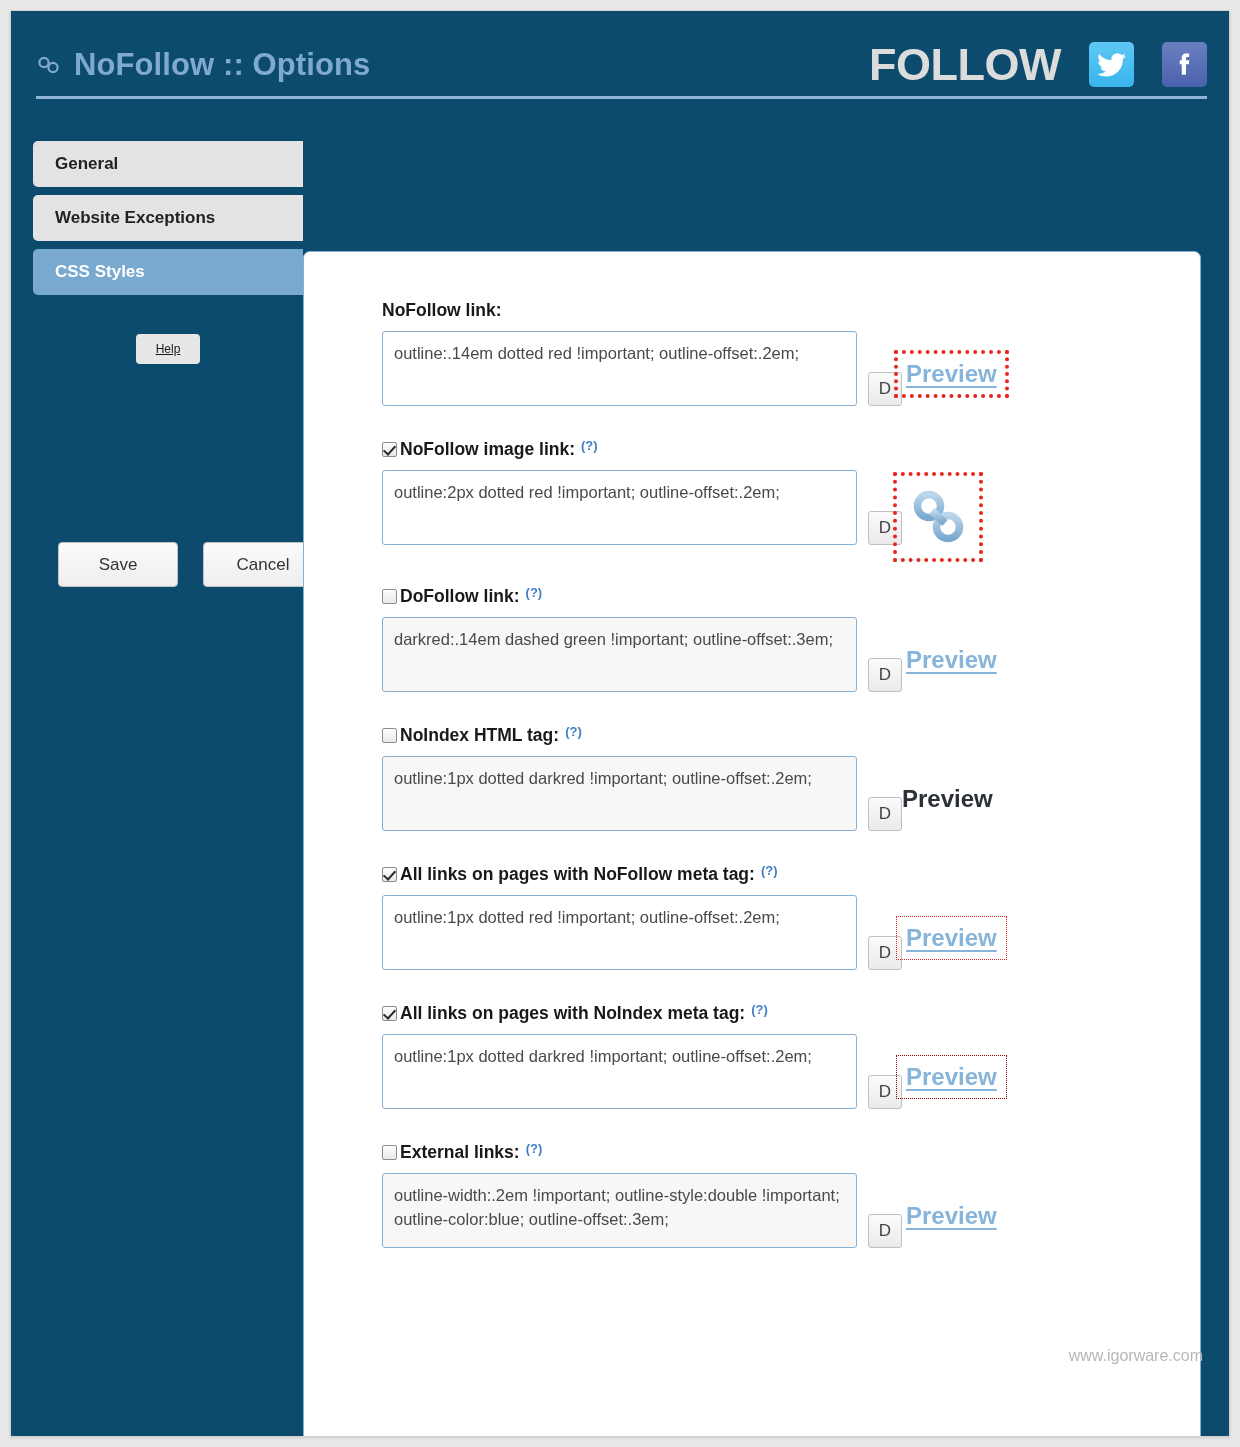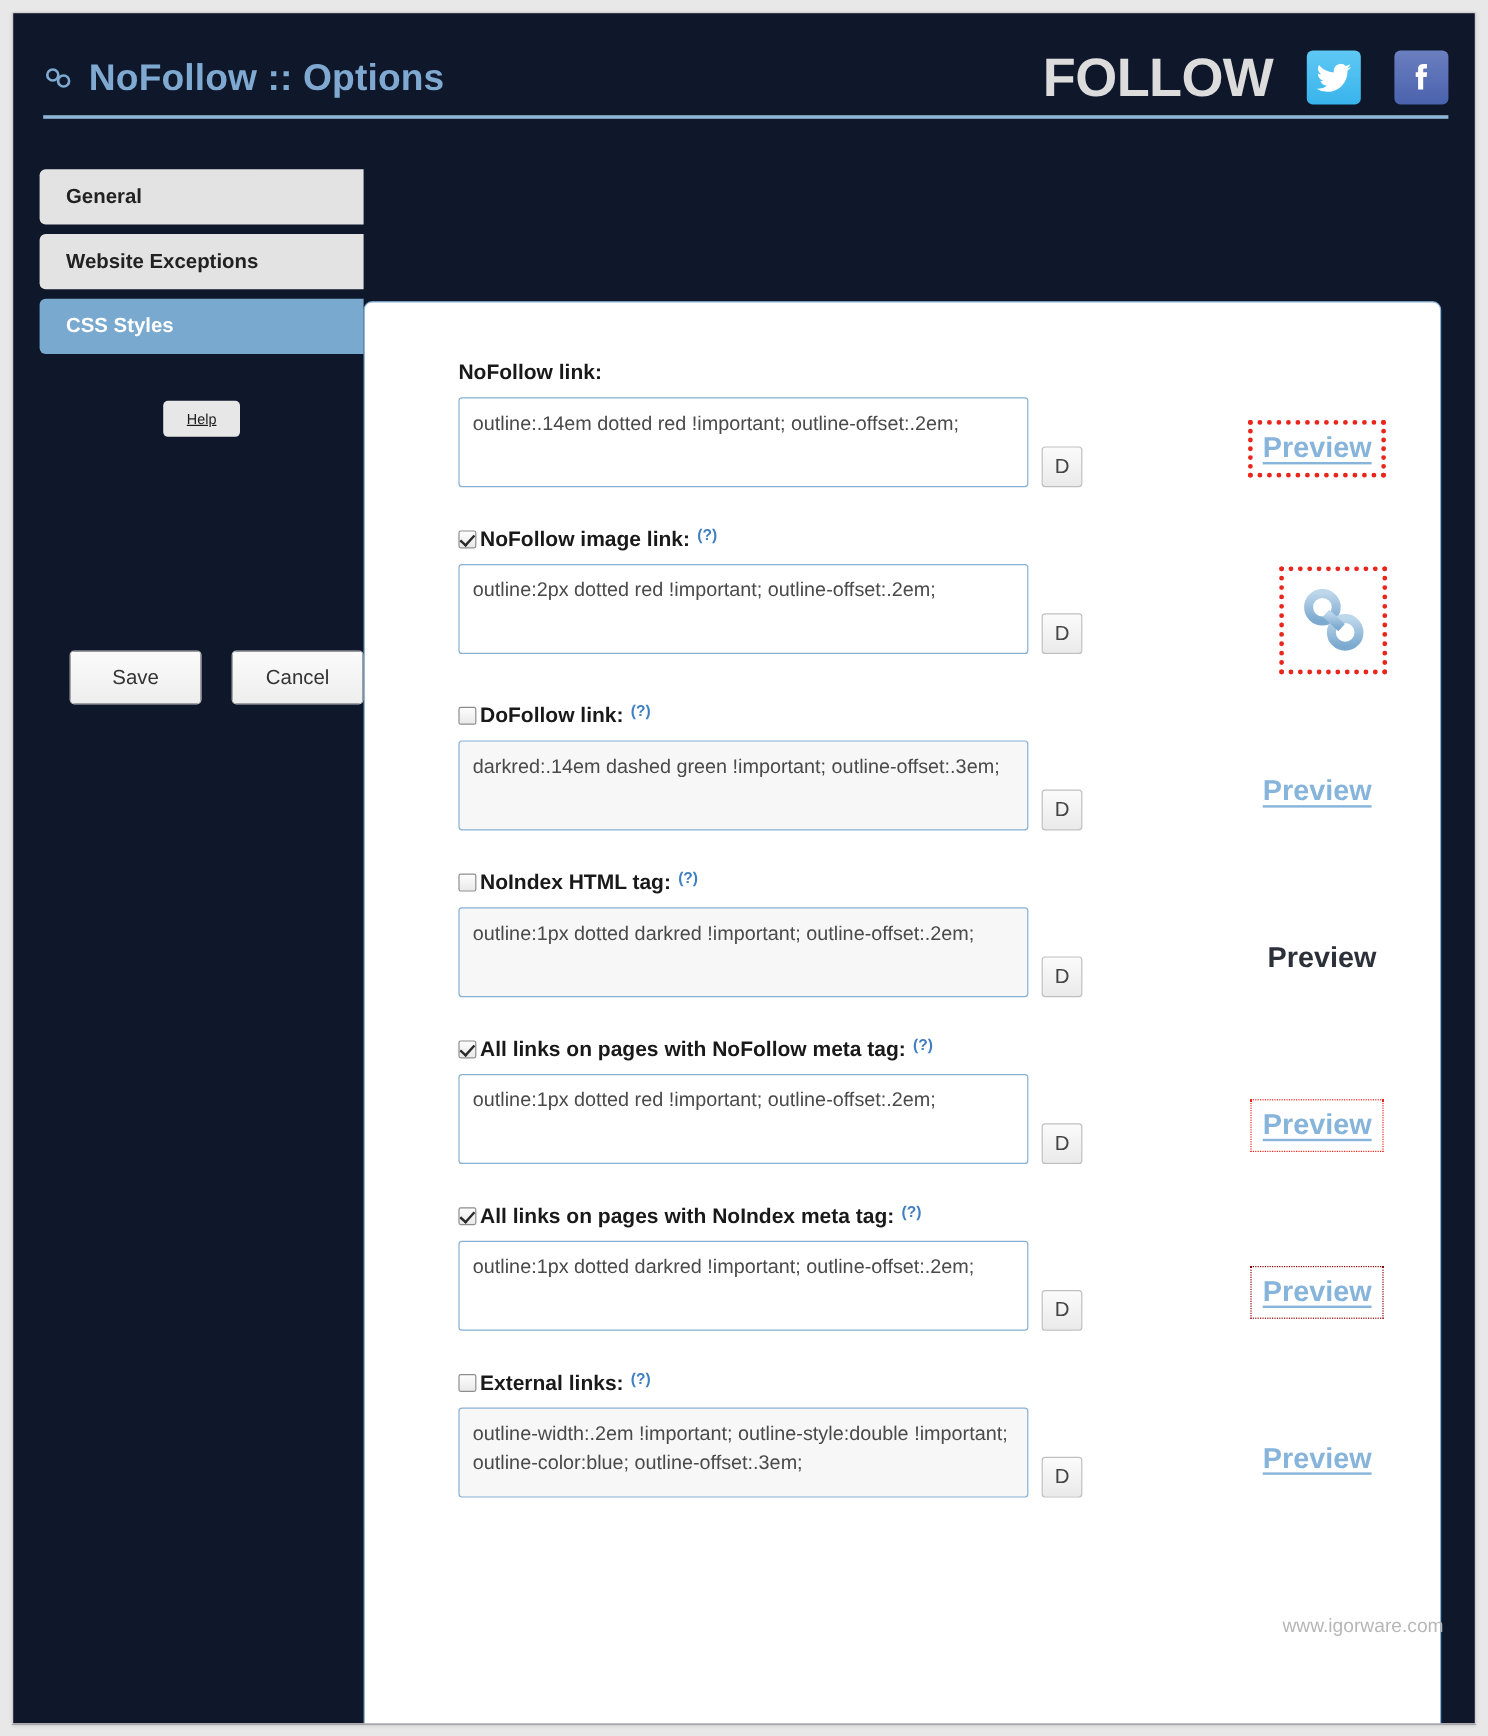--- a/index.html
+++ b/index.html
@@ -9,21 +9,21 @@
   body {
     width: 1240px; height: 1447px;
     background: #e8e8e8;
     font-family: "Liberation Sans", sans-serif;
     -webkit-font-smoothing: antialiased;
   }
   .window {
     position: absolute;
     left: 10px; top: 10px;
     width: 1220px; height: 1427px;
-    background: #0f172a;
+    background: #0c4a6e;
     border: 1px solid #d2d2d2;
     box-shadow: 0 1px 3px rgba(0,0,0,.12);
     overflow: hidden;
   }
 
   
   .header {
     position: relative;
     height: 88px;
     padding: 0 25px;
@@ -109,21 +109,21 @@
     color: #1a1a1a;
     text-decoration: underline;
     cursor: pointer;
   }
   .action-buttons {
     position: absolute;
     left: 47px; top: 443px;
     display: flex; gap: 25px;
   }
   .btn {
-    width: 110px; height: 45px;
+    width: 120px; height: 45px;
     background: linear-gradient(#fbfbfb,#eeeeee);
     border: 1px solid #c2c2c2;
     border-radius: 4px;
     font-size: 17px;
     color: #333333;
     font-family: "Liberation Sans", sans-serif;
     cursor: pointer;
   }
 
   
@@ -218,21 +218,21 @@
     font-family: "Liberation Sans", sans-serif;
     cursor: pointer;
     flex: 0 0 auto;
   }
 
   
   .preview-col {
     width: 245px;
     display: flex;
     align-items: center;
-    justify-content: flex-end;
+    justify-content: flex-start;
     align-self: stretch;
     padding-top: 42px;
   }
   .preview-link {
     font-size: 24px;
     font-weight: bold;
     color: #86b4da;
     text-decoration: underline;
     text-underline-offset: 4px;
     padding: 2px 4px;

